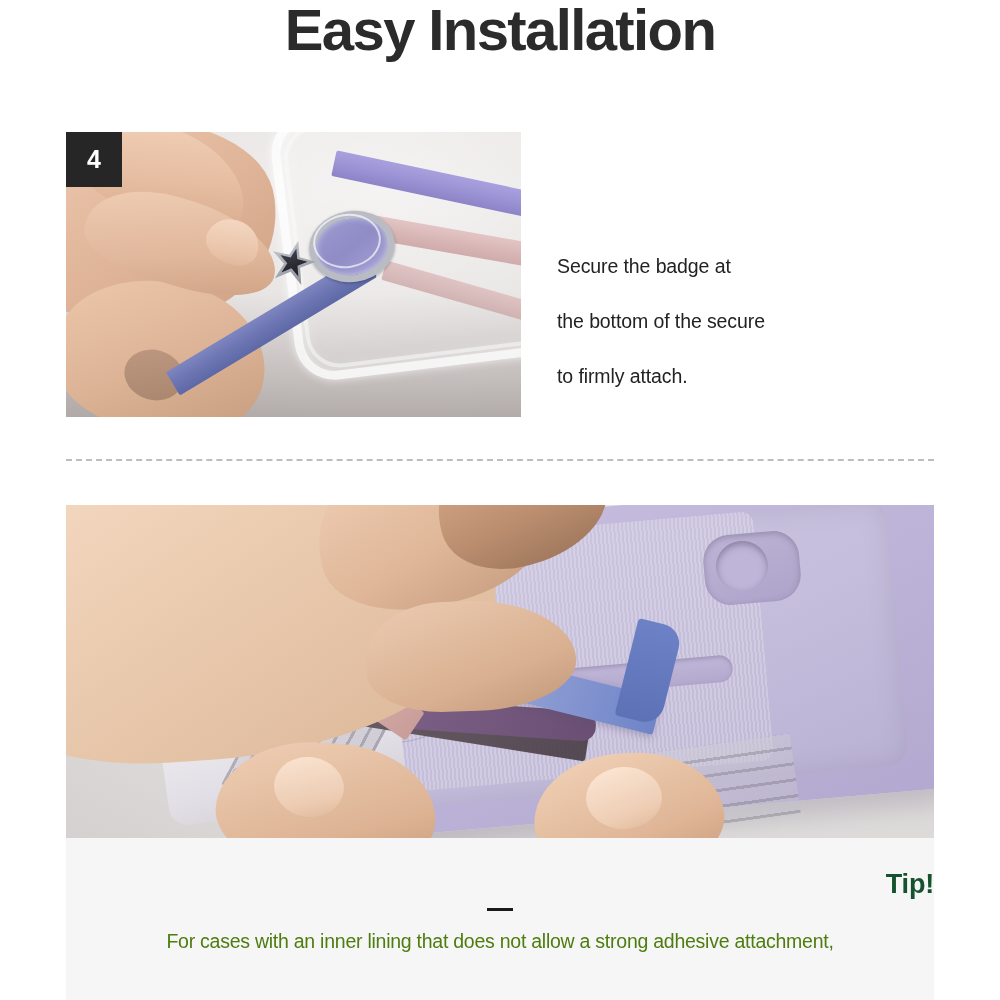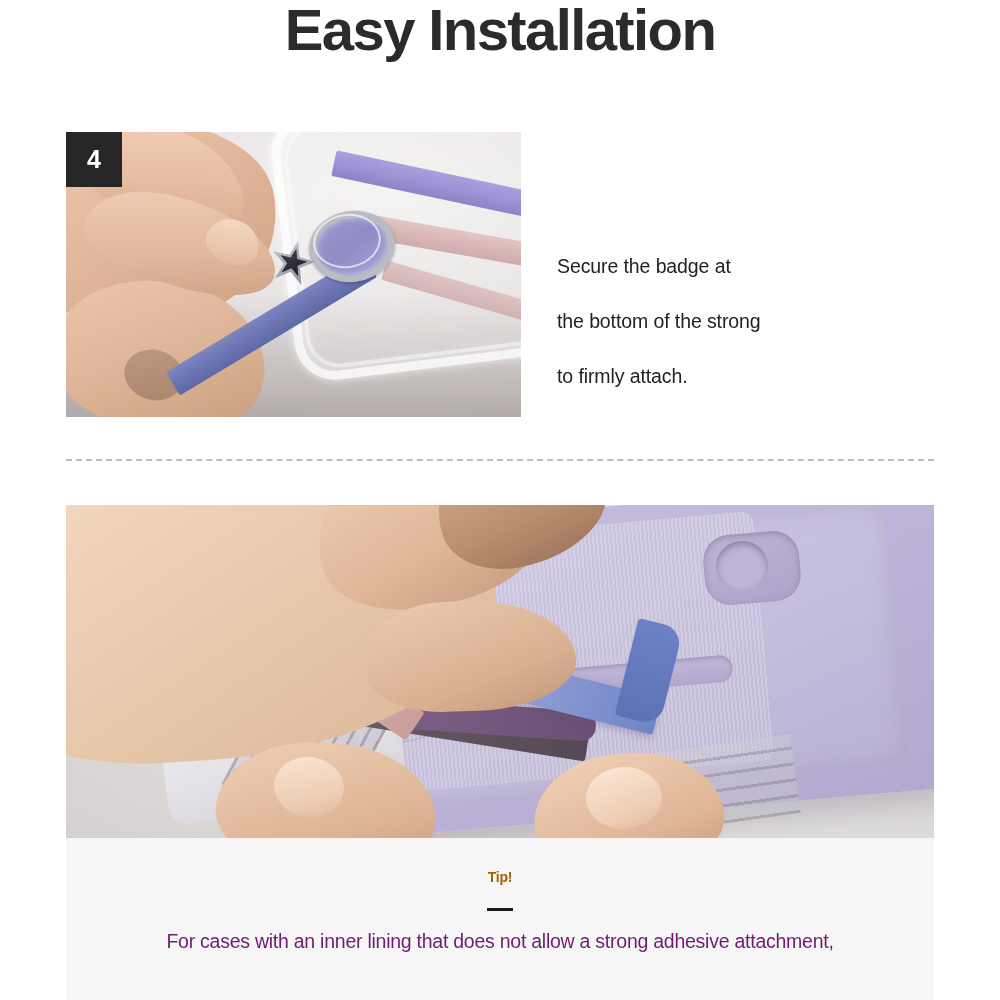--- a/index.html
+++ b/index.html
@@ -112,44 +112,44 @@
     top: 838px;
     width: 868px;
     height: 162px;
     background: #f6f6f6;
   }
   .tip-heading {
     position: absolute;
     left: 0;
     top: 31px;
     width: 868px;
-    text-align: center;
-    font-size: 14px;
+    text-align: right;
+    font-size: 27px;
     font-weight: 700;
-    color: #a16207;
+    color: #14532d;
     letter-spacing: -0.2px;
   }
   .tip-rule {
     position: absolute;
     left: 50%;
     top: 70px;
     margin-left: -13px;
     width: 26px;
     height: 3px;
     background: #1a1a1a;
   }
   .tip-body {
     position: absolute;
     left: 0;
     top: 88px;
     width: 868px;
     text-align: center;
     font-size: 19.5px;
     line-height: 31px;
-    color: #701a75;
+    color: #4d7c0f;
     letter-spacing: -0.25px;
   }
   .tip-body span { display: block; }
 
   
   .p1-bg {
     position: absolute; inset: 0;
     background:
       radial-gradient(120% 90% at 70% 20%, #f3f1f0 0%, #e6e3e2 55%, #d6d2d1 100%);
   }
@@ -600,21 +600,21 @@
 
       <div class="p1-finger1"></div>
       <div class="p1-finger2"></div>
       <div class="p1-nail"></div>
 
       <div class="step-badge">4</div>
     </div>
 
     <div class="step-caption">
       <span>Secure the badge at</span>
-      <span>the bottom of the strong</span>
+      <span>the bottom of the secure</span>
       <span>to firmly attach.</span>
     </div>
   </div>
 
   <div class="divider"></div>
 
   <div class="photo-2">
     <div class="p2-bg"></div>
     <div class="p2-table-shadow"></div>
 

